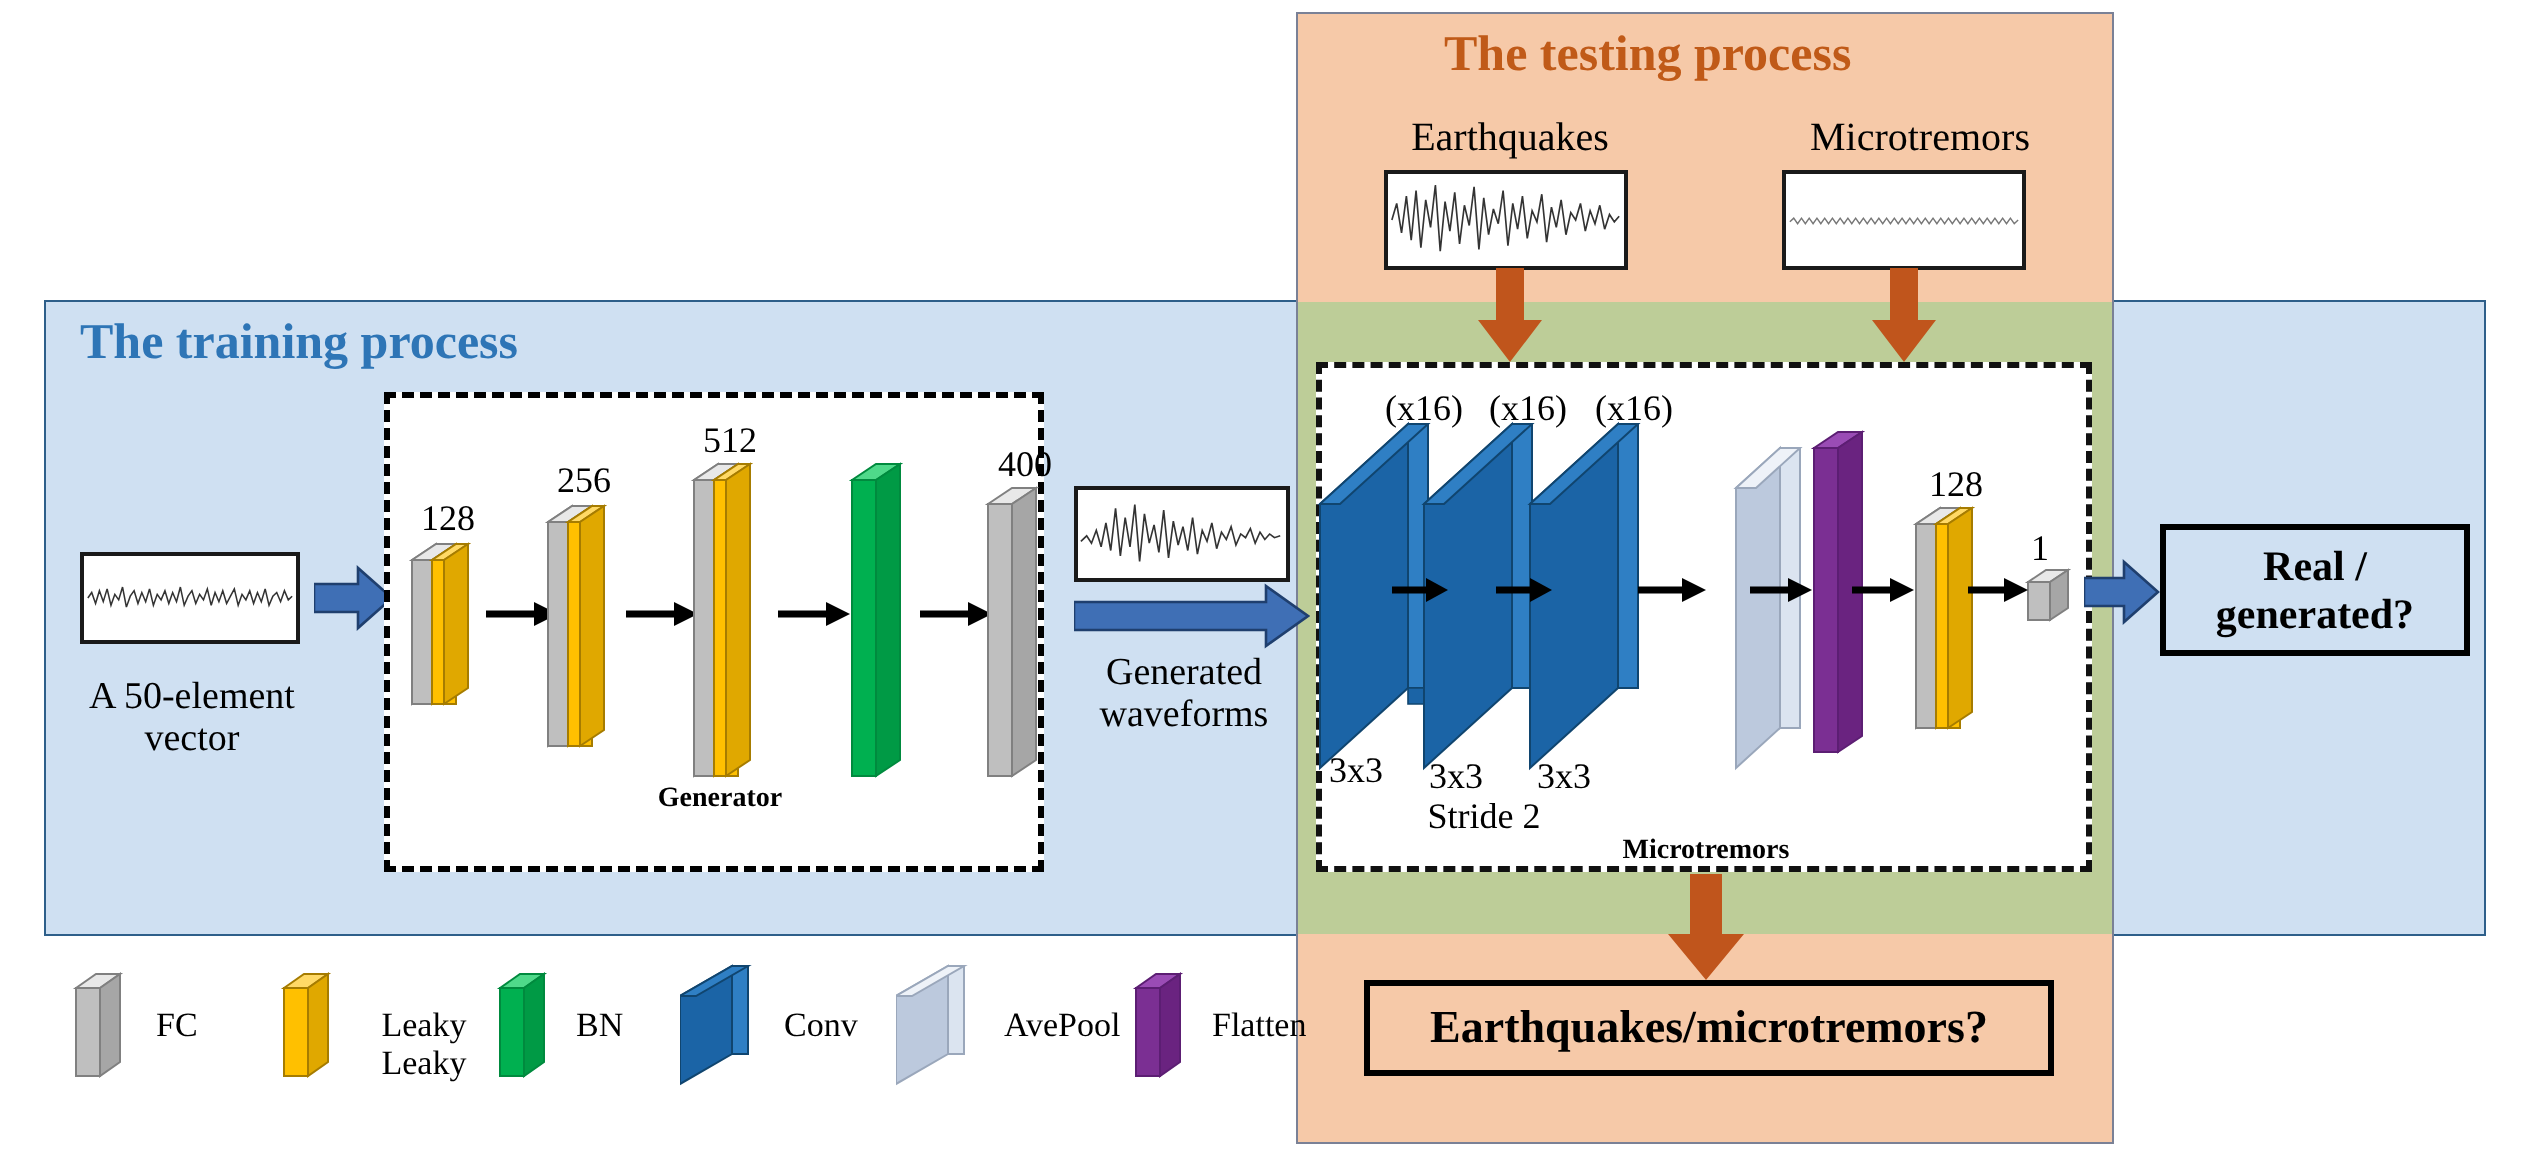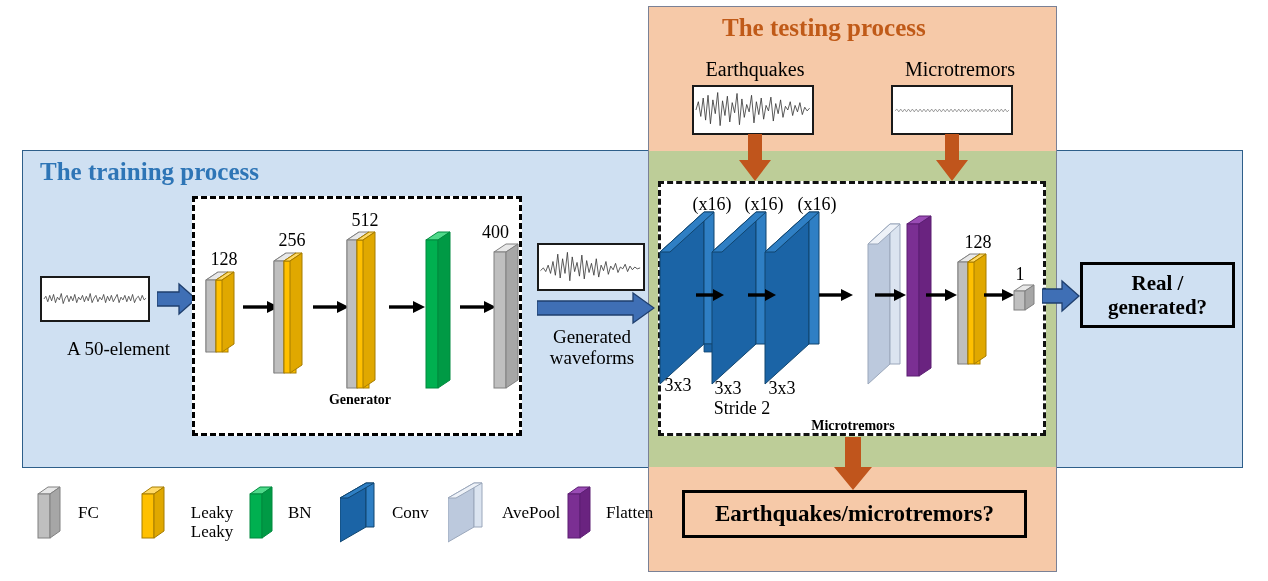--- a/index.html
+++ b/index.html
@@ -74,22 +74,23 @@
 <div class="abs" id="overlap-panel"></div>
 
 <div class="abs panel-title" id="training-title">The training process</div>
 <div class="abs panel-title" id="testing-title">The testing process</div>
 
 <div class="abs wavebox" id="input-wavebox" style="left:40px;top:276px;width:110px;height:46px;">
   <svg viewBox="0 0 220 92" preserveAspectRatio="none">
     <polyline fill="none" stroke="#333" stroke-width="1.6" points="4,46 8,40 12,52 16,38 20,50 24,36 28,54 32,42 36,48 40,34 44,56 48,44 52,38 56,52 60,40 64,50 68,36 72,54 76,42 80,48 84,38 88,52 92,40 96,50 100,34 104,54 108,44 112,38 116,52 120,42 124,48 128,36 132,54 136,40 140,50 144,38 148,52 152,44 156,36 160,54 164,42 168,48 172,38 176,52 180,40 184,50 188,36 192,54 196,44 200,40 204,50 208,38 212,48 216,44"></polyline>
   </svg>
 </div>
-<div class="abs lbl" id="input-caption" style="left:22px;top:338px;width:148px;text-align:right;">
+<div class="abs lbl" id="input-caption" style="left:22px;top:338px;width:148px;">
   <div>A 50-element</div>
+  <div>vector</div>
 </div>
 
 <div class="abs blue-arrow" style="left:157px;top:282px;">
   <svg width="40" height="34" viewBox="0 0 40 34">
     <polygon points="0,10 22,10 22,2 39,17 22,32 22,24 0,24" fill="#3f6fb5" stroke="#1f3f6e" stroke-width="1.3"></polygon>
   </svg>
 </div>
 
 <div class="abs dashbox" id="generator-box" style="left:192px;top:196px;width:330px;height:240px;"></div>
 
@@ -163,21 +164,21 @@
   </svg>
 </div>
 
 <div class="abs black-arrow" style="left:460px;top:300px;">
   <svg width="36" height="14" viewBox="0 0 36 14">
     <line x1="0" y1="7" x2="26" y2="7" stroke="#000" stroke-width="3.4"></line>
     <polygon points="24,1 36,7 24,13" fill="#000"></polygon>
   </svg>
 </div>
 
-<div class="abs num" style="left:482px;top:222px;width:44px;text-align:left;">400</div>
+<div class="abs num" style="left:482px;top:222px;width:44px;text-align:right;">400</div>
 <div class="bar" style="left:492px;top:240px;">
   <svg width="34" height="152" viewBox="0 0 34 152">
     <polygon points="2,12 14,4 26,4 14,12" fill="#e8e8e8" stroke="#808080" stroke-width="1"></polygon>
     <rect x="2" y="12" width="12" height="136" fill="#bfbfbf" stroke="#808080" stroke-width="1"></rect>
     <polygon points="14,12 26,4 26,140 14,148" fill="#a6a6a6" stroke="#808080" stroke-width="1"></polygon>
   </svg>
 </div>
 
 <div class="abs bold-lbl" style="left:300px;top:392px;width:120px;text-align:center;">Generator</div>
 

